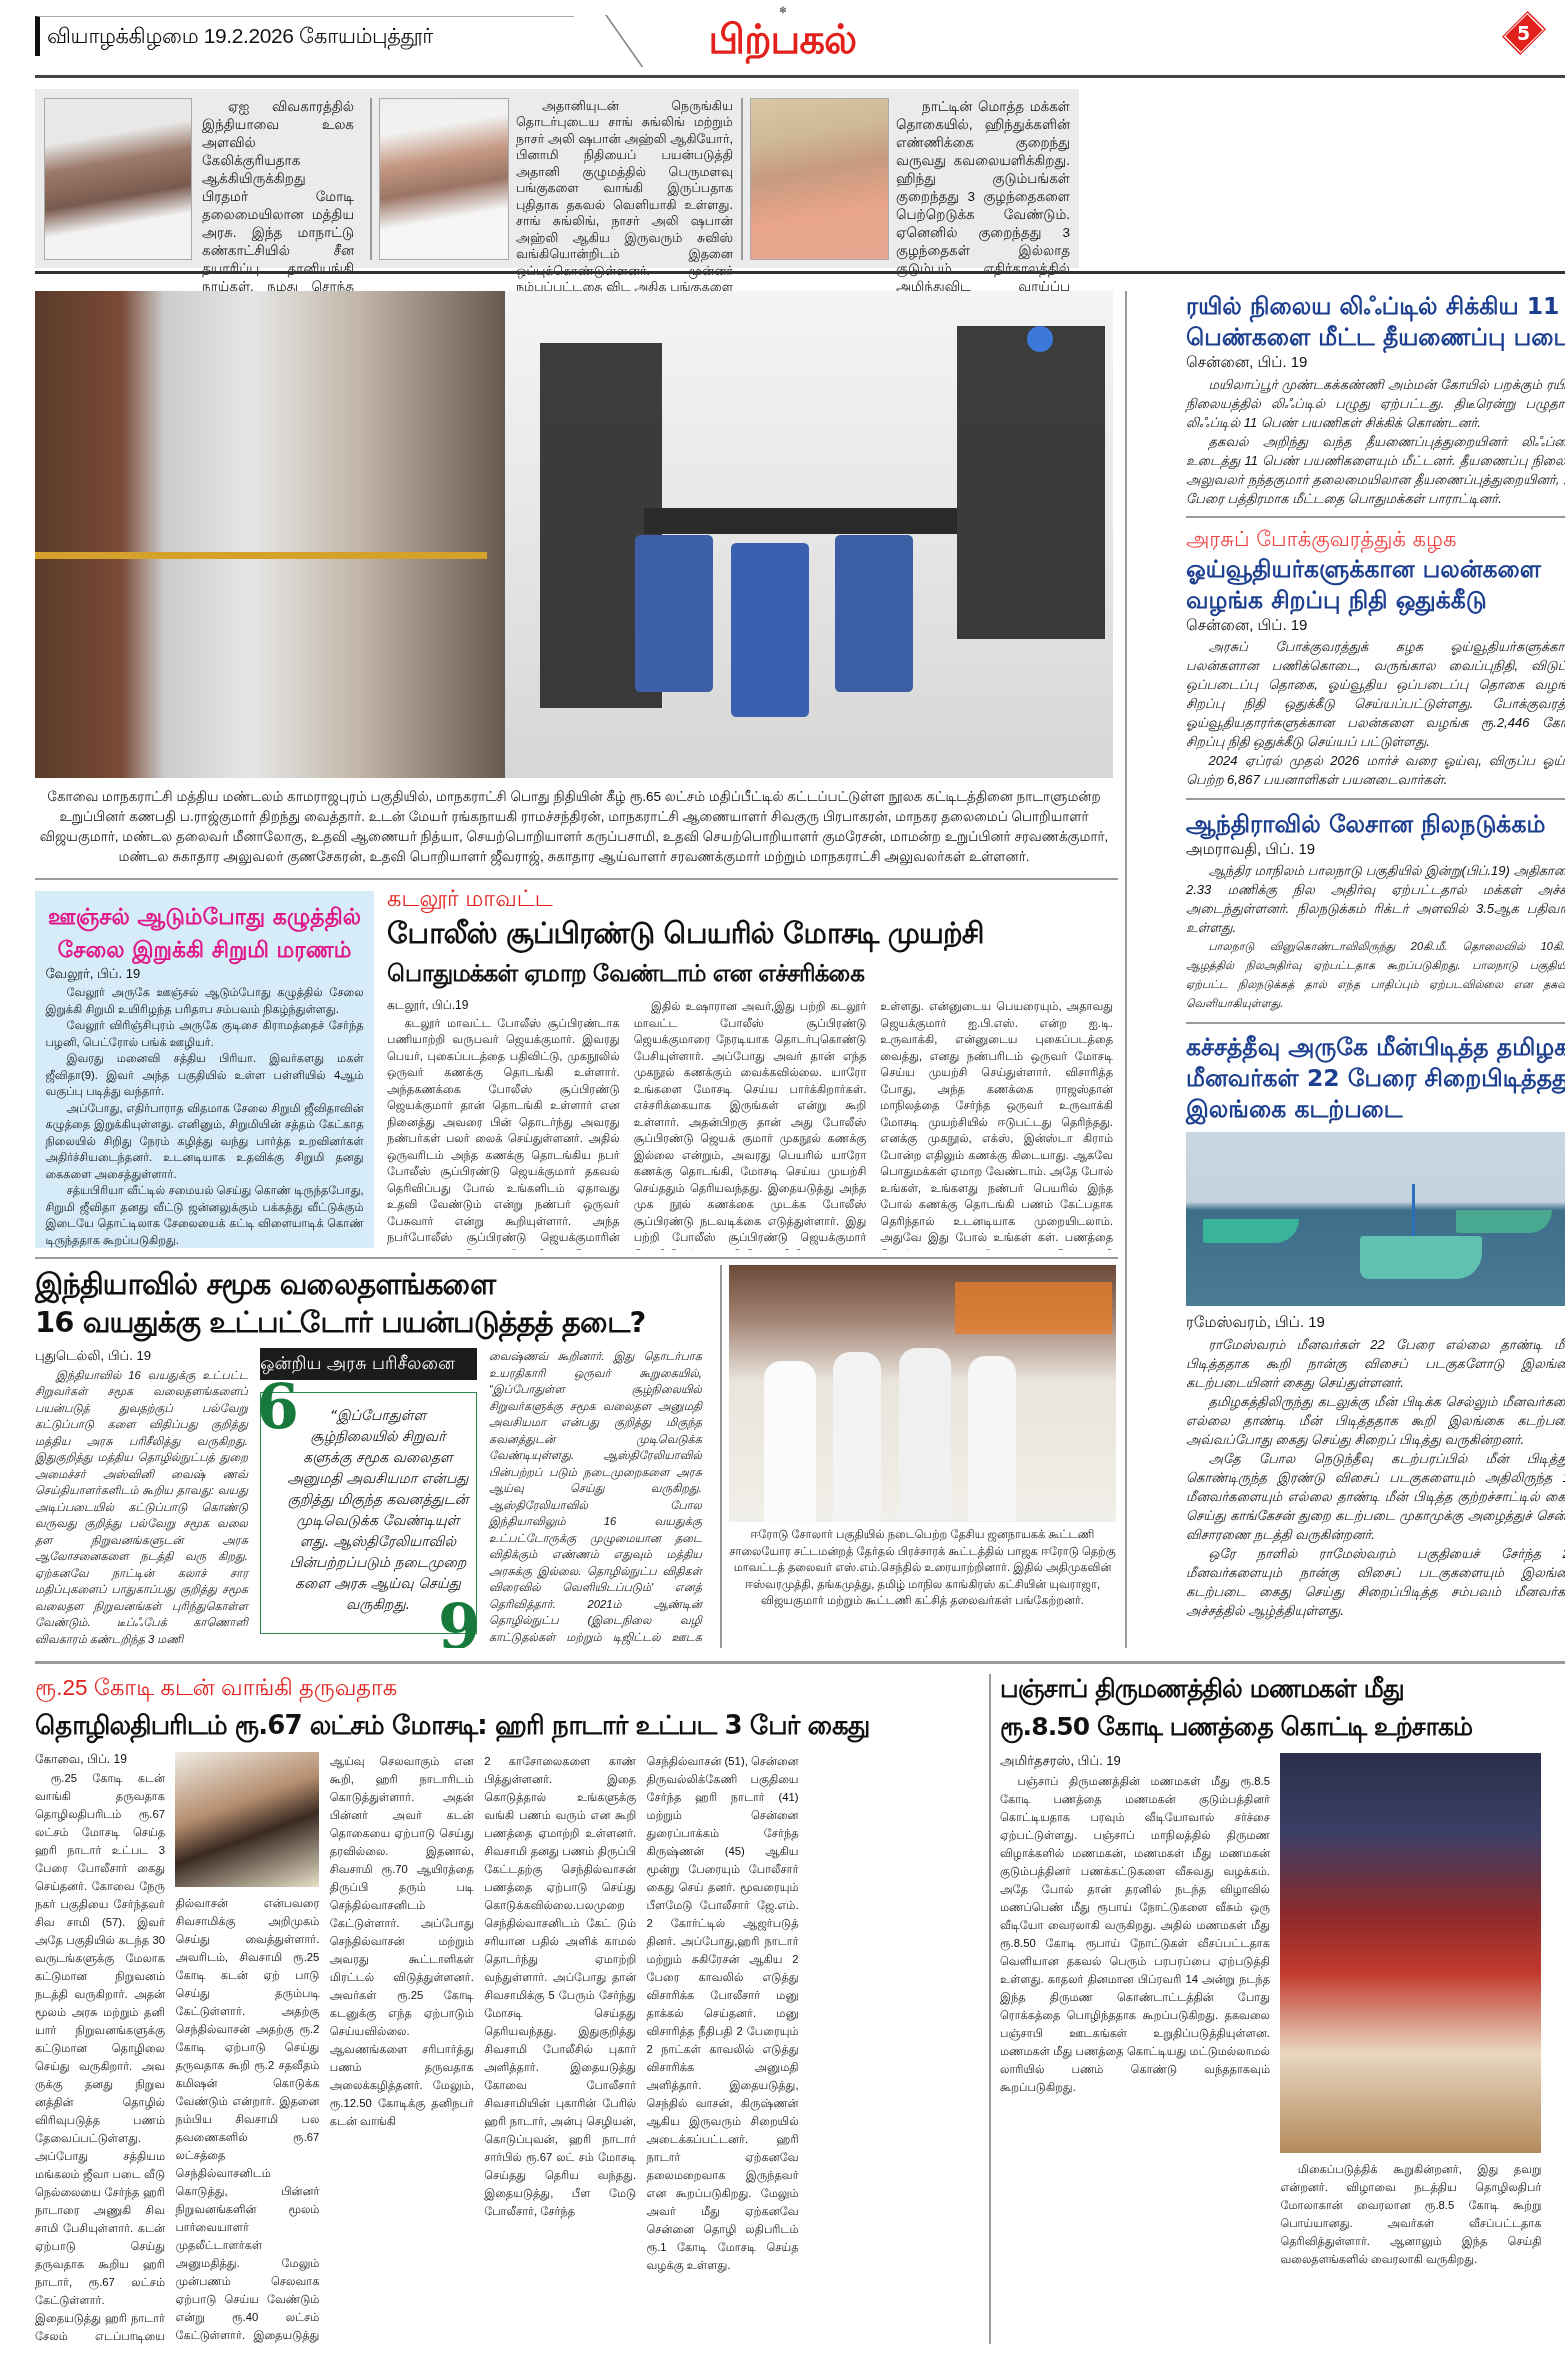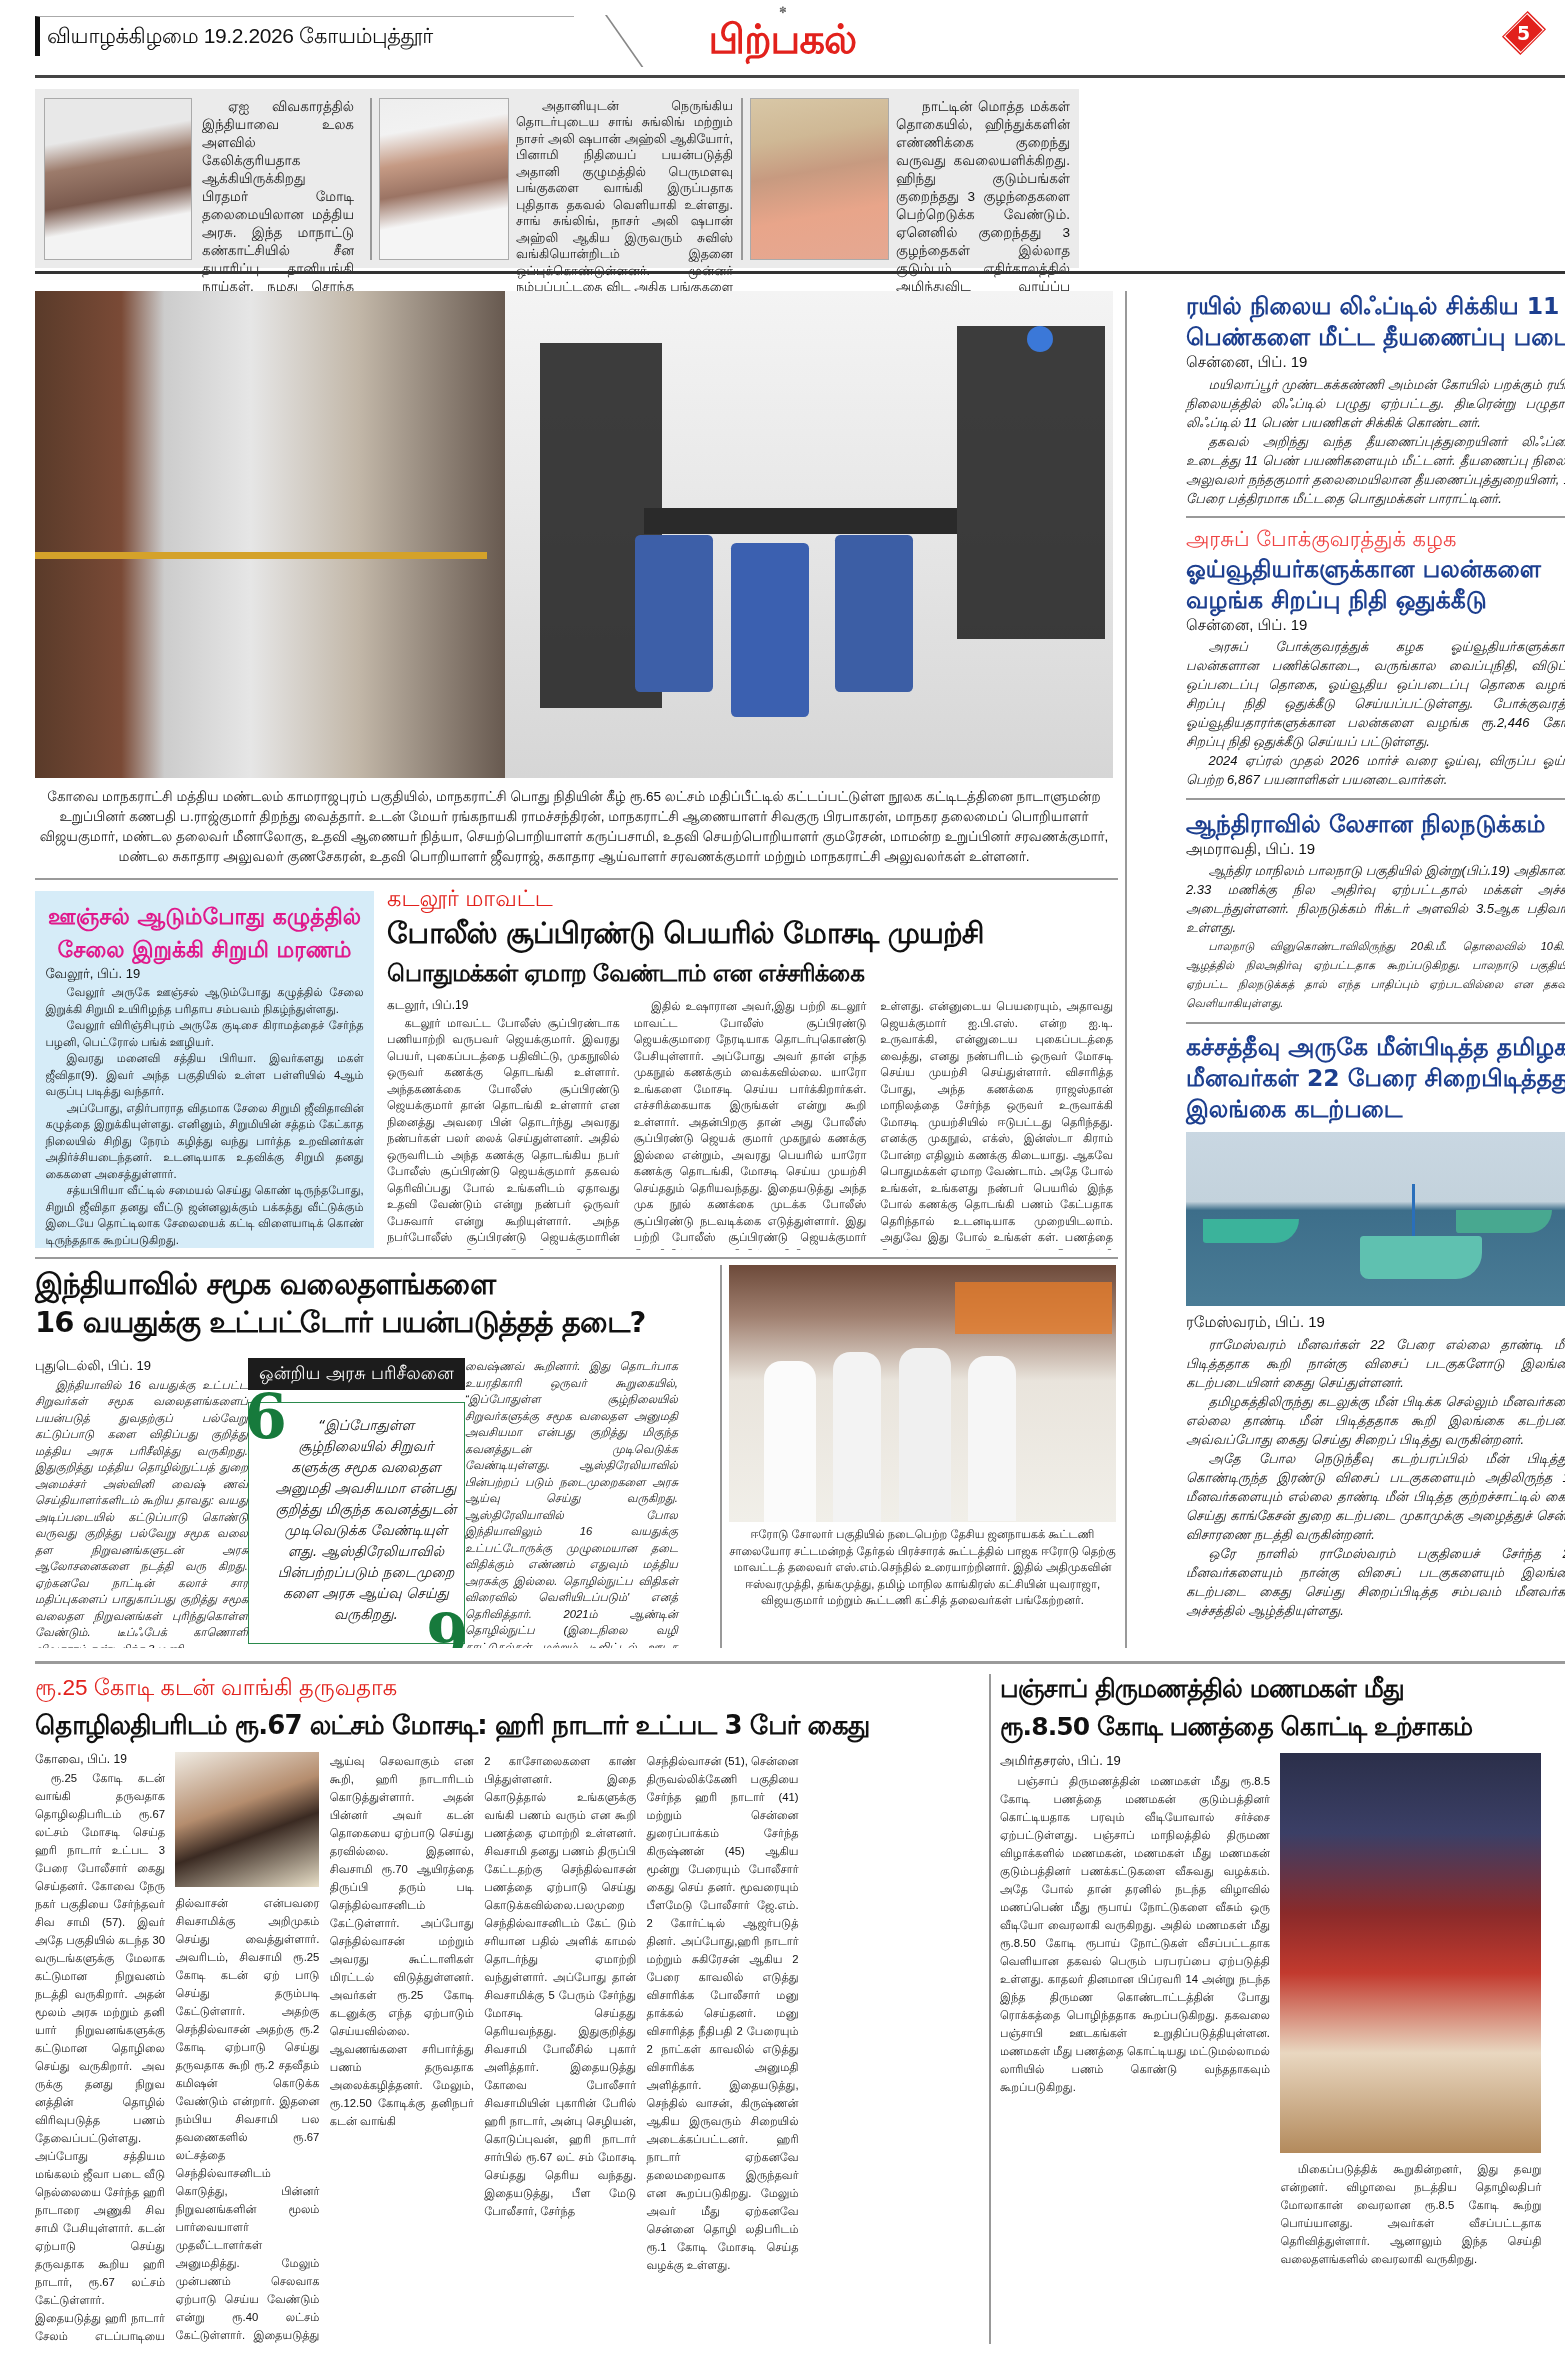--- a/index.html
+++ b/index.html
@@ -28,21 +28,21 @@
 .qtxt{font-family:"Liberation Sans",sans-serif;font-size:13.5px;line-height:18px;text-align:justify}
 .qby{font-weight:bold;font-size:14px;line-height:19px;margin-top:5.2px}
 
 .red-kicker{color:#e2211c;font-family:"Liberation Sans",sans-serif}
 .big-head{font-weight:bold;font-family:"DejaVu Sans",sans-serif;color:#111;letter-spacing:-0.9px}
 .blue-head{color:#1d3f8f;font-weight:bold;font-family:"DejaVu Sans",sans-serif}
 .pink-head{color:#e0198b;font-weight:bold;font-family:"DejaVu Sans",sans-serif}
 .dateline{font-size:15px;font-family:"Liberation Sans",sans-serif;margin-bottom:1.7px}
 .blue-box{background:#d6ecf8}
 .cap{font-family:"Liberation Sans",sans-serif;font-size:13.5px;line-height:20px;text-align:center}
-.pullhead{background:#1c1c1c;color:#fff;font-size:17.4px;text-align:center;padding:5.2px 0}
+.pullhead{background:#1c1c1c;color:#fff;font-size:17.4px;text-align:left;padding:5.2px 0}
 .qbox{border:1.7px solid #2a8a4c;background:#fff;text-align:center;font-style:italic;font-size:14px;line-height:21px}
 .qmark{position:absolute;color:#177a3c;font-weight:bold;font-family:"DejaVu Serif",serif}
 </style>
 </head>
 <body>
 
 <div class="abs date-box">
   <span class="date-txt">வியாழக்கிழமை 19.2.2026 கோயம்புத்தூர்</span>
 </div>
 <div class="abs logo">
@@ -160,21 +160,21 @@
     <div style="flex:1">
         <p class="body-txt" style="font-size:11.3px;line-height:16.5px">உள்ளது. என்னுடைய பெயரையும், அதாவது ஜெயக்குமார் ஐ.பி.எஸ். என்ற ஐ.டி. உருவாக்கி, என்னுடைய புகைப்படத்தை வைத்து, எனது நண்பரிடம் ஒருவர் மோசடி செய்ய முயற்சி செய்துள்ளார். விசாரித்த போது, அந்த கணக்கை ராஜஸ்தான் மாநிலத்தை சேர்ந்த ஒருவர் உருவாக்கி மோசடி முயற்சியில் ஈடுபட்டது தெரிந்தது. எனக்கு முகநூல், எக்ஸ், இன்ஸ்டா கிராம் போன்ற எதிலும் கணக்கு கிடையாது. ஆகவே பொதுமக்கள் ஏமாற வேண்டாம். அதே போல் உங்கள், உங்களது நண்பர் பெயரில் இந்த போல் கணக்கு தொடங்கி பணம் கேட்பதாக தெரிந்தால் உடனடியாக முறையிடலாம். அதுவே இது போல் உங்கள் கள். பணத்தை கொடுத்து ஏமாற வேண்டாம். இது பற்றி புகாரளிக்க சைபர் கிரைம் என்ற 1930 என்ற எண்ணில் தொடர்பு கொள்ளலாம் என்று கூறிப் பிட்டுள்ளார். கடலூர் மாவட்ட போலீஸ் சூப்பிரண்டு பெயரில் மோசடி முயற்சி நடந்த சம்பவம் பரபரப்பை ஏற்படுத்தி உள்ளது.</p>
       </div>
   </div>
 </div>
 <div class="rule" style="left:35px;top:1257px;width:1083px;height:1.7px"></div>
 
 <div class="abs" style="left:35px;top:1265px;width:678px;height:383px;overflow:hidden">
   <h1 class="big-head" style="font-size:29px;line-height:38px">இந்தியாவில் சமூக வலைதளங்களை</h1>
   <h1 class="big-head" style="font-size:29px;line-height:38px">16 வயதுக்கு உட்பட்டோர் பயன்படுத்தத் தடை?</h1>
-  <div style="display:flex;gap:0;margin-top:17px">
+  <div style="display:flex;gap:12px;margin-top:7px">
     <div style="width:213px">
       <div class="dateline" style="font-size:13px">புதுடெல்லி, பிப். 19</div>
       <p class="body-txt ital" style="font-size:11.3px;line-height:16.5px;text-indent:21px">இந்தியாவில் 16 வயதுக்கு உட்பட்ட சிறுவர்கள் சமூக வலைதளங்களைப் பயன்படுத் துவதற்குப் பல்வேறு கட்டுப்பாடு களை விதிப்பது குறித்து மத்திய அரசு பரிசீலித்து வருகிறது. இதுகுறித்து மத்திய தொழில்நுட்பத் துறை அமைச்சர் அஸ்வினி வைஷ் ணவ் செய்தியாளர்களிடம் கூறிய தாவது: வயது அடிப்படையில் கட்டுப்பாடு கொண்டு வருவது குறித்து பல்வேறு சமூக வலை தள நிறுவனங்களுடன் அரசு ஆலோசனைகளை நடத்தி வரு கிறது. ஏற்கனவே நாட்டின் கலாச் சார மதிப்புகளைப் பாதுகாப்பது குறித்து சமூக வலைதள நிறுவனங்கள் புரிந்துகொள்ள வேண்டும். டீப்ஃபேக் காணொளி விவகாரம் கண்டறிந்த 3 மணி</p>
     </div>
     <div style="width:217px">
       <div class="pullhead">ஒன்றிய அரசு பரிசீலனை</div>
       <div style="position:relative;margin-top:12px">
         <span class="qmark" style="left:-3.5px;top:-21px;font-size:61px">6</span>
         <div class="qbox" style="padding:12px 7px 17.4px 26px">“இப்போதுள்ள சூழ்நிலையில் சிறுவர் களுக்கு சமூக வலைதள அனுமதி அவசியமா என்பது குறித்து மிகுந்த கவனத்துடன் முடிவெடுக்க வேண்டியுள் ளது. ஆஸ்திரேலியாவில் பின்பற்றப்படும் நடைமுறை களை அரசு ஆய்வு செய்து வருகிறது.</div>
         <span class="qmark" style="right:-3.5px;bottom:-28px;font-size:61px">9</span>

